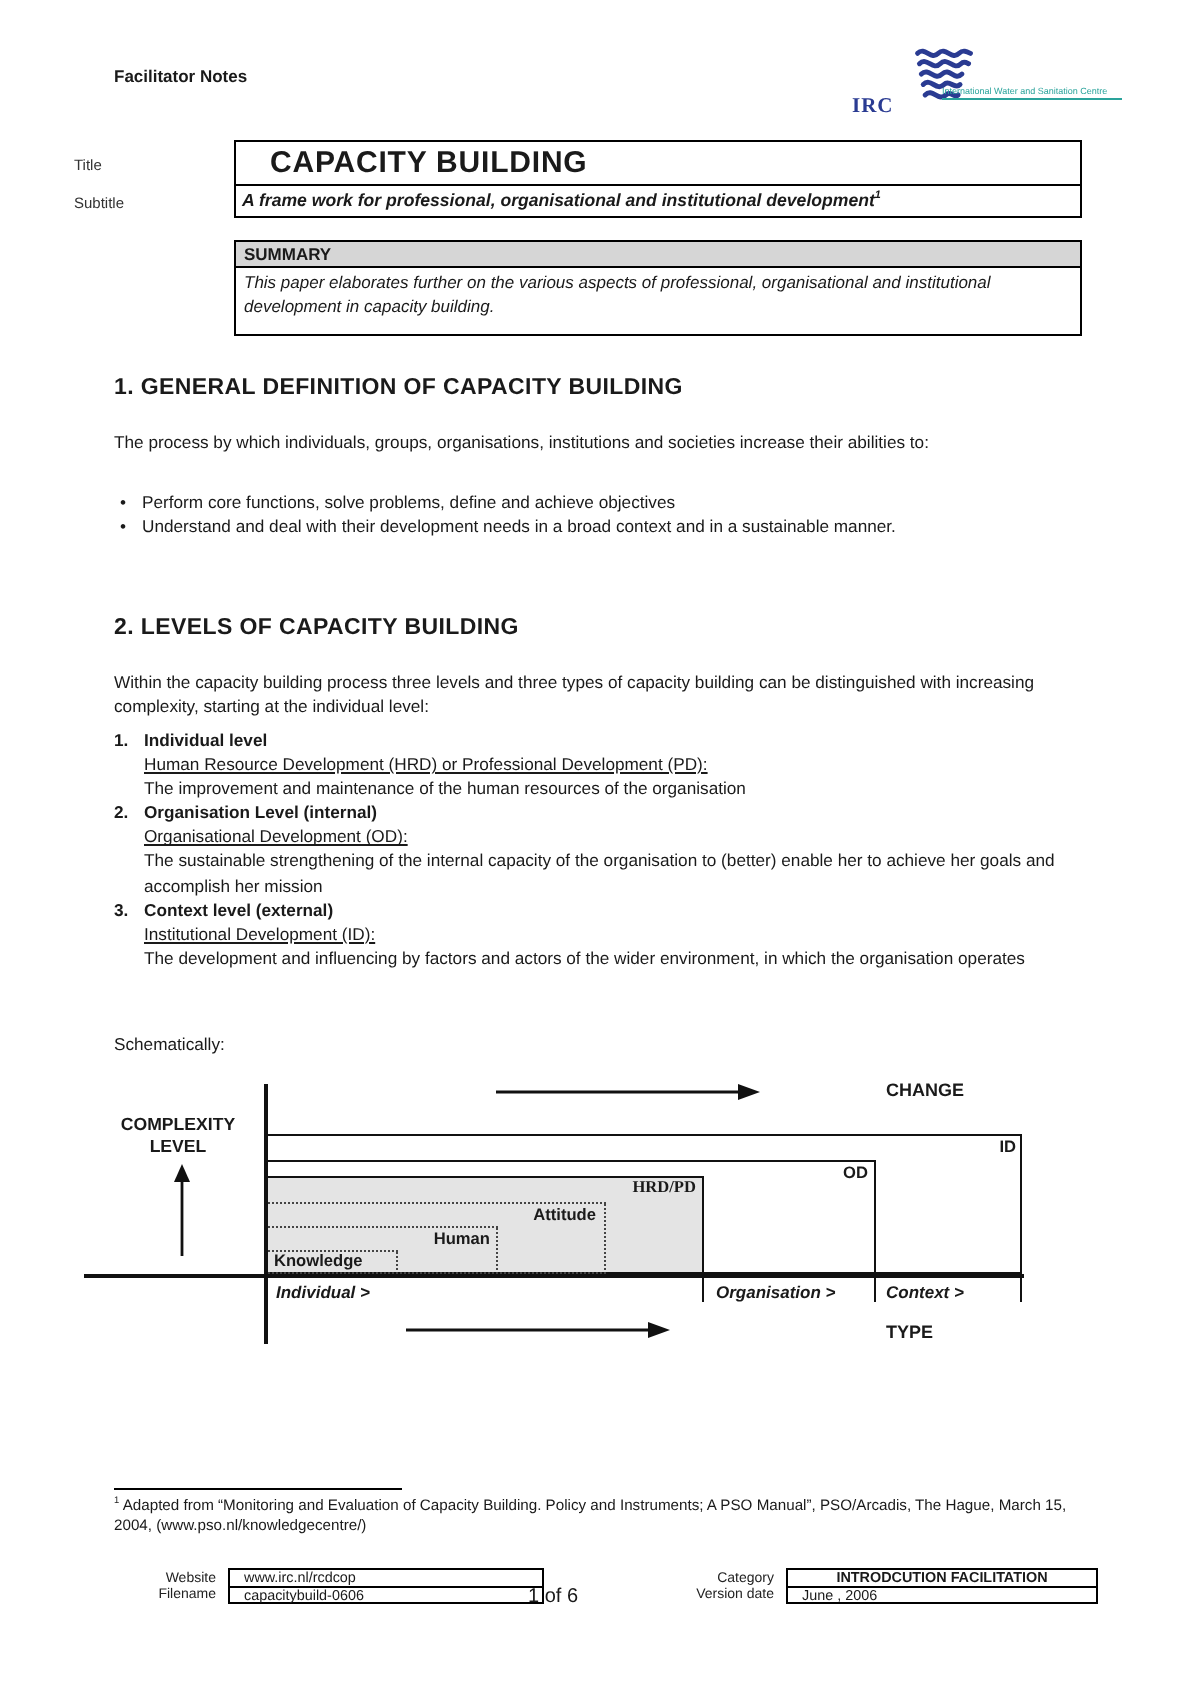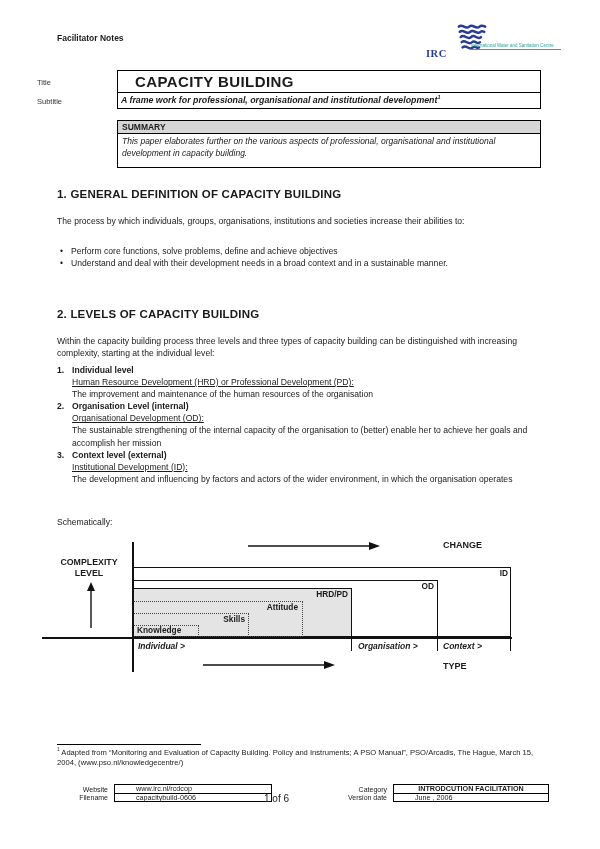--- a/index.html
+++ b/index.html
@@ -58,21 +58,21 @@
   .box-id{left:93px;top:31px;width:378px;height:70px;}
   .box-od{left:93px;top:44px;width:305px;height:57px;}
   .box-hrd{left:93px;top:52px;width:219px;height:49px;background:#e4e4e4;}
   .dot{border:1px dotted #444;background:transparent;}
   .box-att{left:93px;top:65px;width:170px;height:36px;}
   .box-ski{left:93px;top:77px;width:116px;height:24px;}
   .box-kno{left:93px;top:89px;width:66px;height:12px;}
   .dlab{font-size:8.3px;font-weight:bold;white-space:nowrap;}
   .lab-id{right:44px;top:32px;}
   .lab-od{right:118px;top:45px;}
-  .lab-hrd{right:204px;top:53px;}
+  .lab-hrd{right:204px;top:53px;font-family:Liberation Serif, serif;}
   .lab-att{right:254px;top:66px;}
   .lab-ski{right:307px;top:78px;}
   .lab-kno{left:97px;top:89px;}
   .xlab{font-size:8.5px;font-weight:bold;font-style:italic;white-space:nowrap;top:105px;}
   .xl1{left:98px;} .xl2{left:318px;} .xl3{left:403px;}
   .divider{width:1.2px;height:12px;top:103px;background:#111;}
   .dv1{left:311px;} .dv2{left:397px;} .dv3{left:470px;}
   .change-lab{left:403px;top:4px;font-size:9px;font-weight:bold;}
   .type-lab{left:403px;top:125px;font-size:9px;font-weight:bold;}
   .complexity{left:8px;top:21px;width:82px;text-align:center;font-size:8.8px;
@@ -82,21 +82,21 @@
   .arr-up{left:44px;top:46px;}
   
   .fn-rule{left:57px;top:744px;width:144px;border-top:1.2px solid #000;height:0;}
   .fn-text{left:57px;top:748px;width:490px;font-size:7.6px;line-height:10px;}
   
   .ft-label{font-size:7px;color:#222;text-align:right;}
   .ftl-website{left:40px;top:786px;width:68px;}
   .ftl-filename{left:40px;top:794px;width:68px;}
   .ftl-category{left:320px;top:786px;width:67px;}
   .ftl-version{left:320px;top:794px;width:67px;}
-  .ft-box{height:9.5px;border:1px solid #000;font-size:7.2px;line-height:7.8px;padding:0 21px;}
+  .ft-box{height:9.5px;border:1px solid #000;font-size:7.2px;line-height:7.8px;padding:0 7px;}
   .ftb-website{left:114px;top:784px;width:158px;}
   .ftb-filename{left:114px;top:792.5px;width:158px;}
   .ftb-category{left:393px;top:784px;width:156px;font-weight:bold;text-align:center;}
   .ftb-version{left:393px;top:792.5px;width:156px;text-align:left;}
   .page-num{left:264px;top:793px;font-size:10px;}
 </style>
 </head>
 <body>
 
 <div class="page">
@@ -187,21 +187,21 @@
     <div class="el dbox box-od"></div>
     <div class="el dbox box-hrd"></div>
     <div class="el dot box-att"></div>
     <div class="el dot box-ski"></div>
     <div class="el dot box-kno"></div>
 
     <div class="el dlab lab-id">ID</div>
     <div class="el dlab lab-od">OD</div>
     <div class="el dlab lab-hrd">HRD/PD</div>
     <div class="el dlab lab-att">Attitude</div>
-    <div class="el dlab lab-ski">Skills</div>
+    <div class="el dlab lab-ski">Human</div>
     <div class="el dlab lab-kno">Knowledge</div>
 
     <div class="el vaxis"></div>
     <div class="el haxis"></div>
     <div class="el divider dv1"></div>
     <div class="el divider dv2"></div>
     <div class="el divider dv3"></div>
 
     <div class="el xlab xl1">Individual &gt;</div>
     <div class="el xlab xl2">Organisation &gt;</div>

